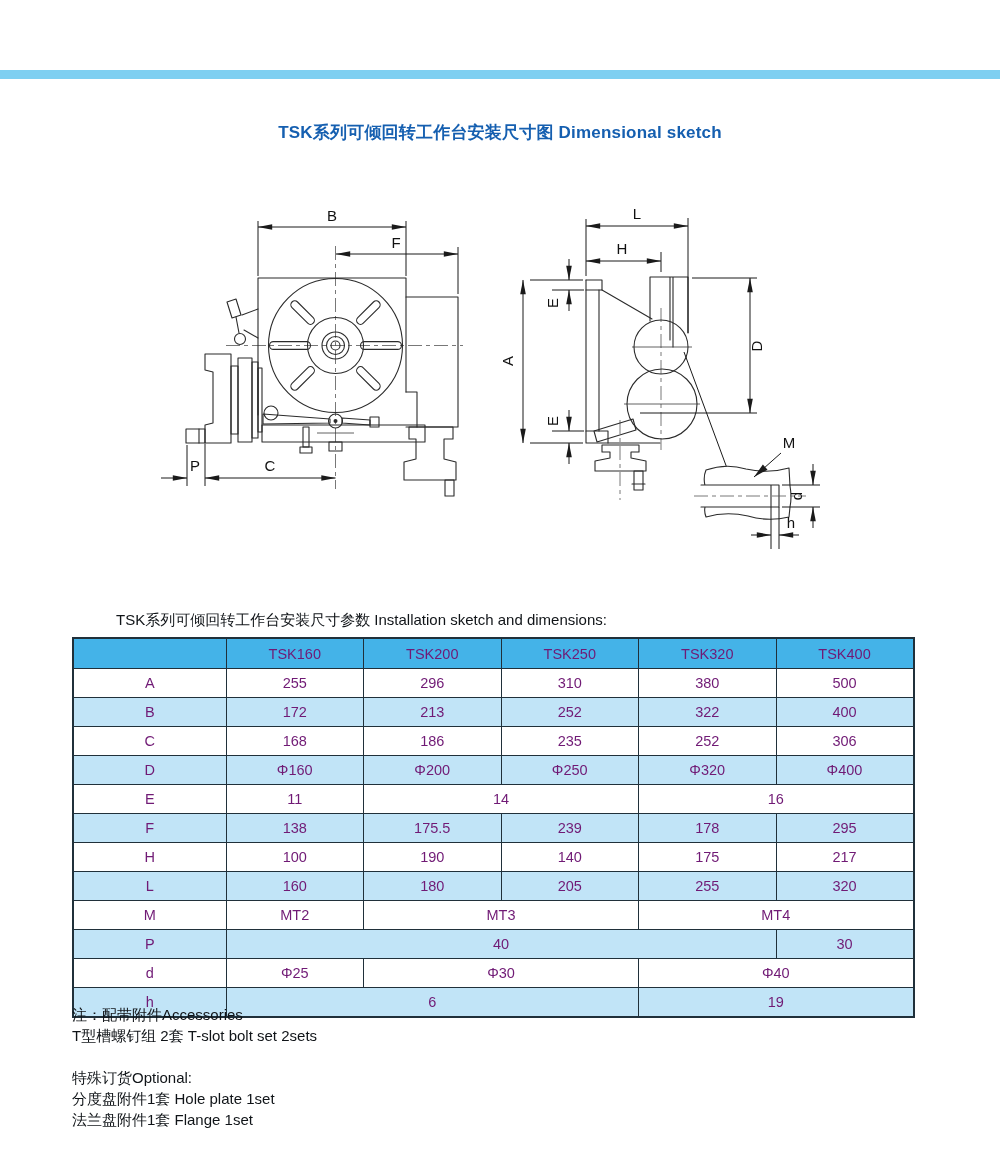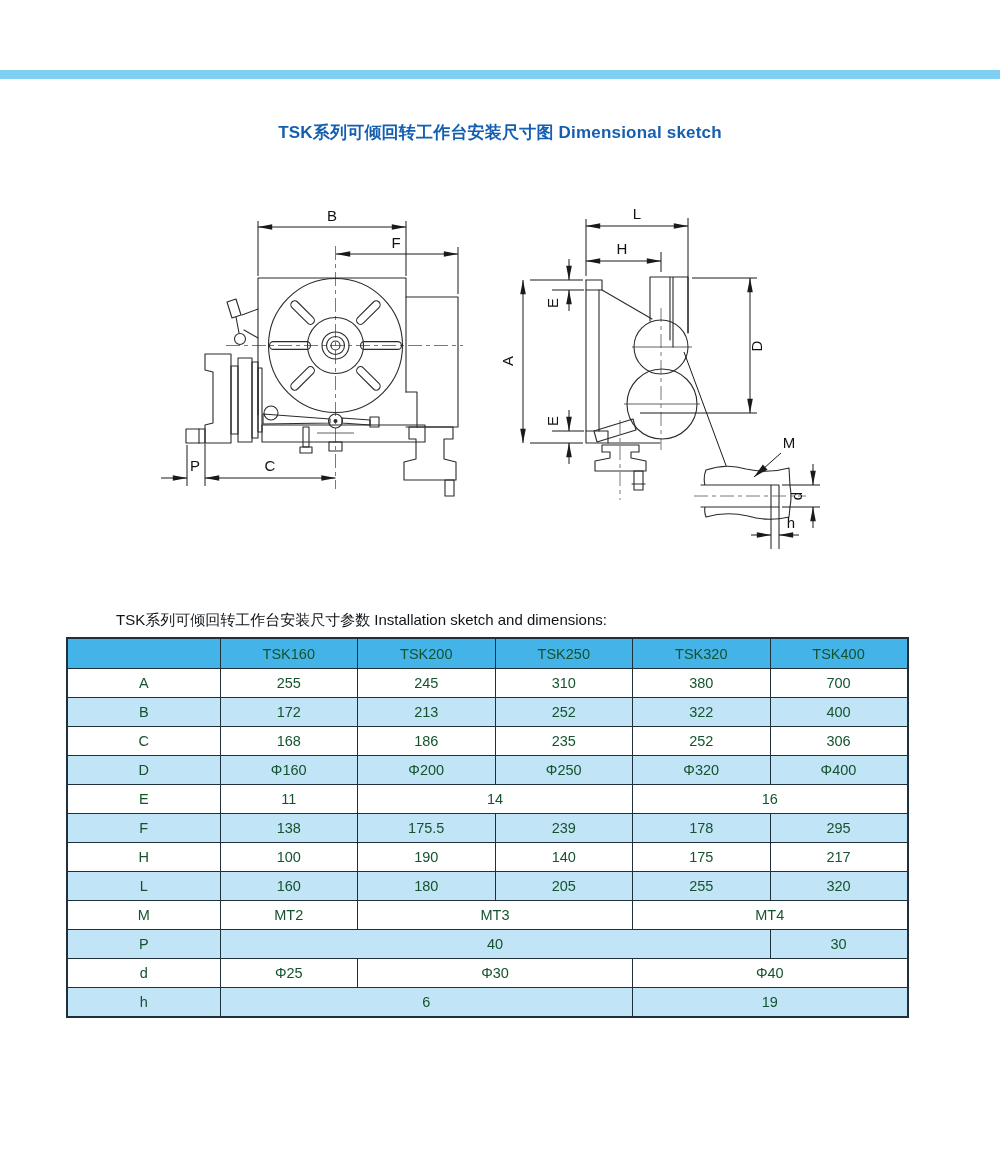--- a/index.html
+++ b/index.html
@@ -3,22 +3,22 @@
 <meta charset="utf-8">
 <style>
   html,body{margin:0;padding:0;background:#fff;}
   .page{position:relative;width:1000px;height:1172px;background:#fff;overflow:hidden;
         font-family:"Liberation Sans",sans-serif;color:#111;}
   .topbar{position:absolute;left:0;top:70px;width:100%;height:9px;background:var(--accent,#7ECFF1);}
   .title{position:absolute;left:0;top:121px;width:100%;text-align:center;
          font-size:17px;font-weight:600;color:var(--title-color,#155FB0);letter-spacing:.2px;}
   .drawing{position:absolute;left:0;top:185px;}
   .caption{position:absolute;left:72px;top:611px;font-size:15px;color:#101418;margin-left:44px;}
-  #dims{position:absolute;left:66px;top:637px;width:841px;border-collapse:collapse;
-        table-layout:fixed;font-size:14.5px;color:#14532d;border:2px solid #20303a;}
+  #dims{position:absolute;left:72px;top:637px;width:841px;border-collapse:collapse;
+        table-layout:fixed;font-size:14.5px;color:#701a75;border:2px solid #20303a;}
   #dims th,#dims td{border:1px solid #20303a;height:28px;text-align:center;vertical-align:middle;
         font-weight:normal;padding:0;overflow:hidden;}
   #dims thead th{background:var(--header-bg,#44B3E8);height:29px;}
   #dims tbody tr:nth-child(even) td{background:var(--alt-bg,#C1E4F7);}
   #dims col.lab{width:153px;} #dims col.dat{width:137.5px;}
   .notes{position:absolute;left:72px;font-size:15px;line-height:21px;color:#101418;}
   .notes-a{top:1004px;} .notes-b{top:1067px;}
   
   .ln{stroke:#2b2b2b;stroke-width:1.1;fill:none;stroke-linejoin:round;stroke-linecap:round;}
   .lnf{stroke:#2b2b2b;stroke-width:1.1;fill:#fff;stroke-linejoin:round;}
@@ -196,24 +196,24 @@
           <th>TSK200</th>
           <th>TSK250</th>
           <th>TSK320</th>
           <th>TSK400</th>
         </tr>
       </thead>
     <tbody>
         <tr>
           <td>A</td>
           <td>255</td>
-          <td>245</td>
+          <td>296</td>
           <td>310</td>
           <td>380</td>
-          <td>700</td>
+          <td>500</td>
         </tr>
         <tr>
           <td>B</td>
           <td>172</td>
           <td>213</td>
           <td>252</td>
           <td>322</td>
           <td>400</td>
         </tr>
         <tr>
@@ -280,15 +280,24 @@
           <td colspan="2">Φ40</td>
         </tr>
         <tr>
           <td>h</td>
           <td colspan="3">6</td>
           <td colspan="2">19</td>
         </tr>
       </tbody>
   </table>
 
-
+  <div class="notes notes-a">
+    <div>注：配带附件Accessories</div>
+    <div>T型槽螺钉组  2套   T-slot bolt set  2sets</div>
+  </div>
+
+  <div class="notes notes-b">
+    <div>特殊订货Optional:</div>
+    <div>分度盘附件1套  Hole plate  1set</div>
+    <div>法兰盘附件1套  Flange  1set</div>
+  </div>
 
 </div>
 
 </body></html>

